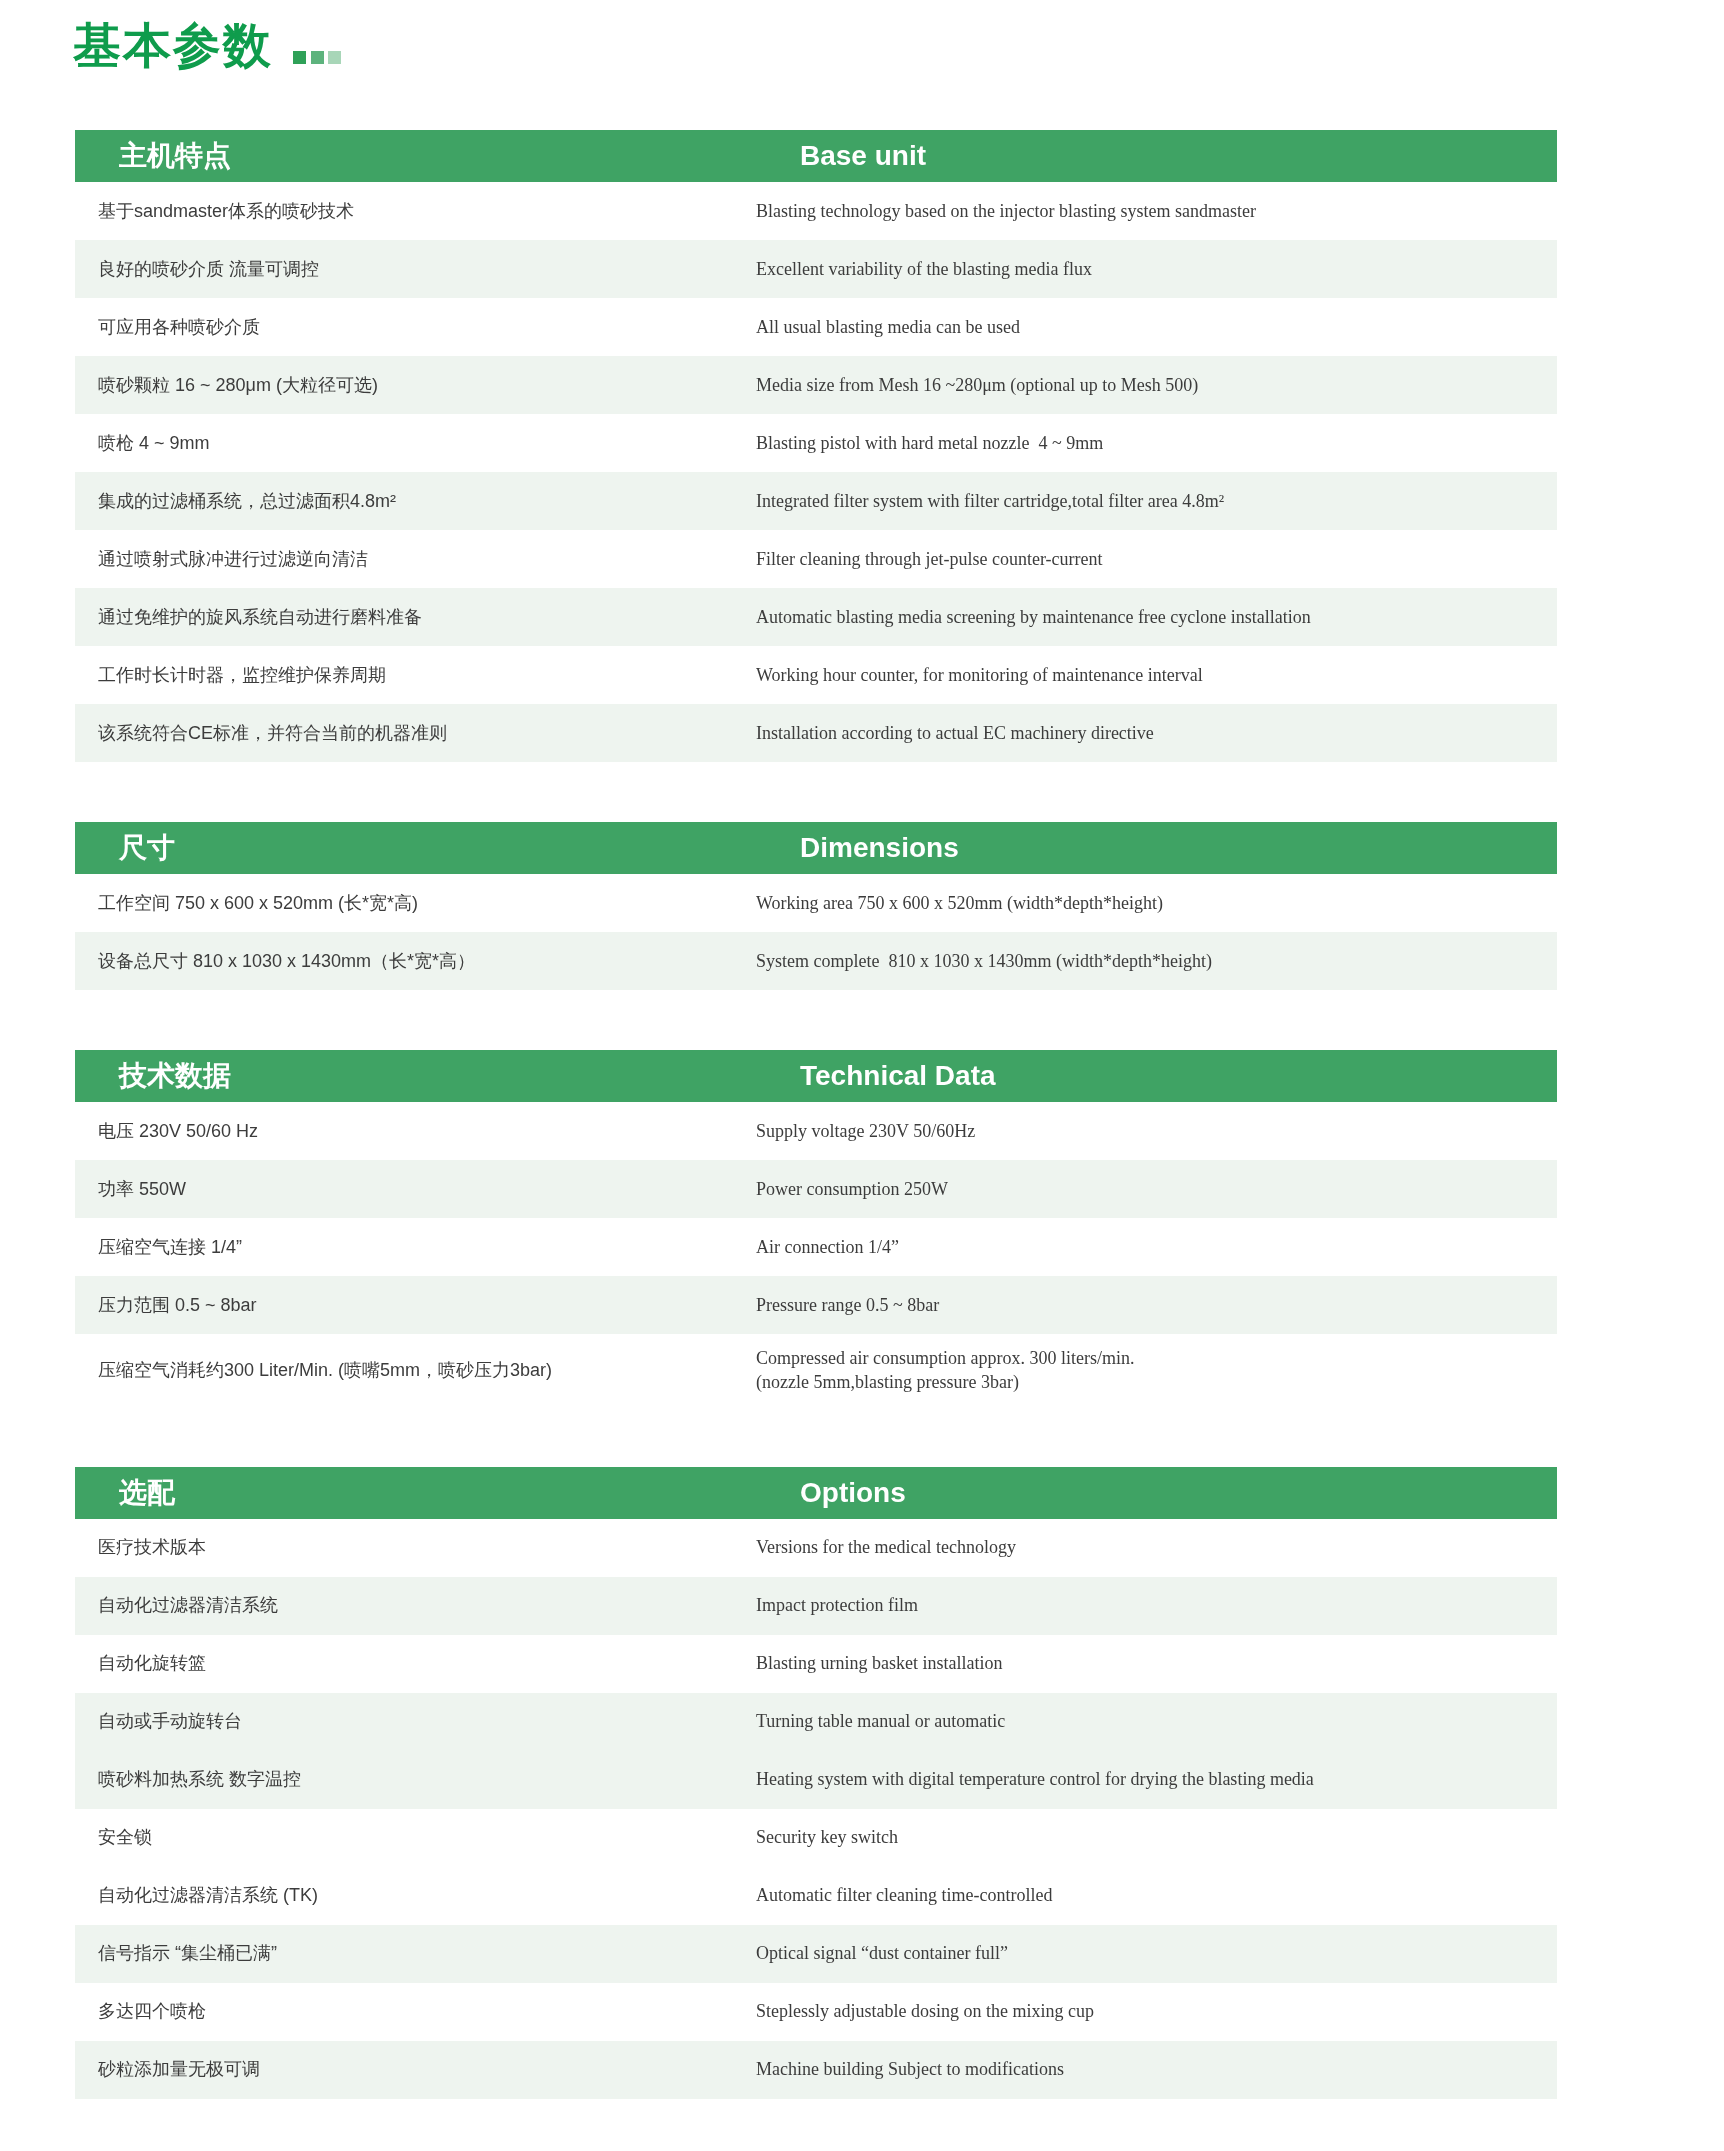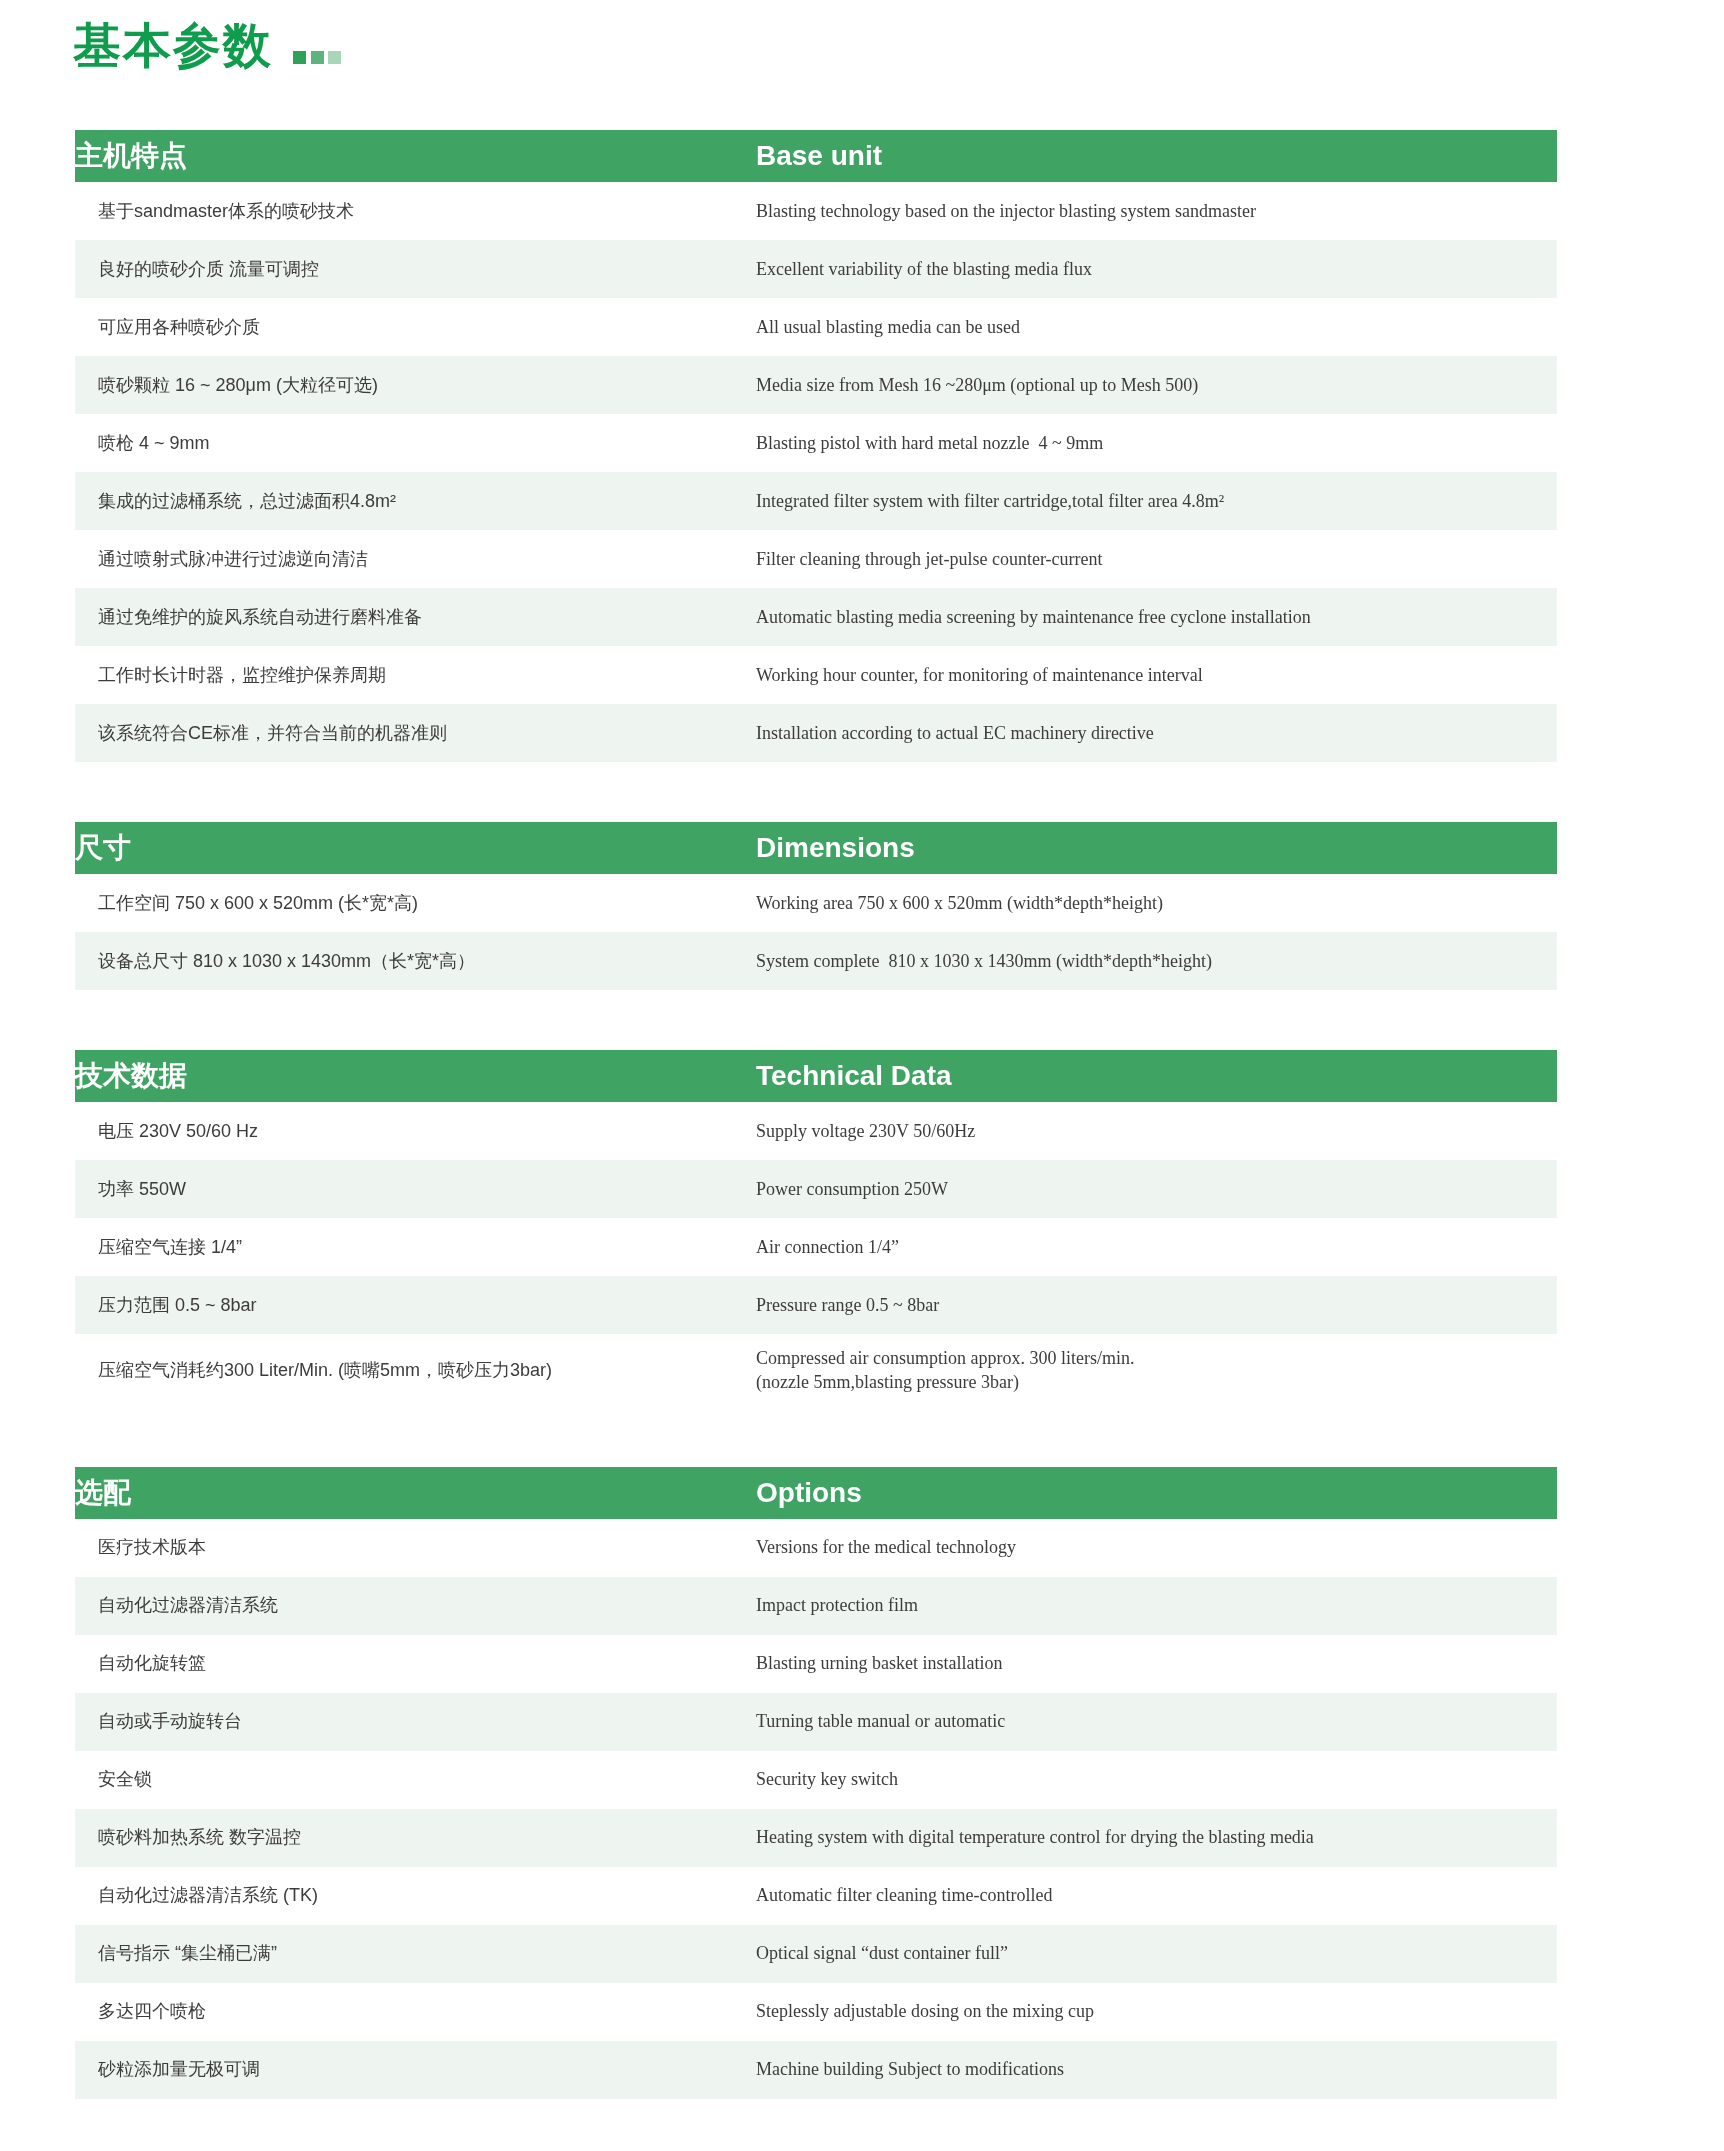--- a/index.html
+++ b/index.html
@@ -50,20 +50,21 @@
     background:var(--header-green);
     height:52px;
     display:flex;
     align-items:center;
     color:var(--header-text);
     font-size:28px;
     font-weight:700;
   }
   .sec-header .hcell-zh{
     width:681px;
+    margin-left:44px;
   }
   .sec-header .hcell-en{flex:1;}
   .row{
     display:flex;
     align-items:center;
     min-height:58px;
     font-size:18px;
     line-height:1.35;
   }
   .row.alt{background:var(--row-alt);}
@@ -194,27 +195,27 @@
           <div class="cell en">Impact protection film</div>
         </div>
         <div class="row">
           <div class="cell zh">自动化旋转篮</div>
           <div class="cell en">Blasting urning basket installation</div>
         </div>
         <div class="row alt">
           <div class="cell zh">自动或手动旋转台</div>
           <div class="cell en">Turning table manual or automatic</div>
         </div>
+        <div class="row alt">
+          <div class="cell zh">喷砂料加热系统 数字温控</div>
+          <div class="cell en">Heating system with digital temperature control for drying the blasting media</div>
+        </div>
         <div class="row">
           <div class="cell zh">安全锁</div>
           <div class="cell en">Security key switch</div>
-        </div>
-        <div class="row alt">
-          <div class="cell zh">喷砂料加热系统 数字温控</div>
-          <div class="cell en">Heating system with digital temperature control for drying the blasting media</div>
         </div>
         <div class="row">
           <div class="cell zh">自动化过滤器清洁系统 (TK)</div>
           <div class="cell en">Automatic filter cleaning time-controlled</div>
         </div>
         <div class="row alt">
           <div class="cell zh">信号指示 “集尘桶已满”</div>
           <div class="cell en">Optical signal “dust container full”</div>
         </div>
         <div class="row">

